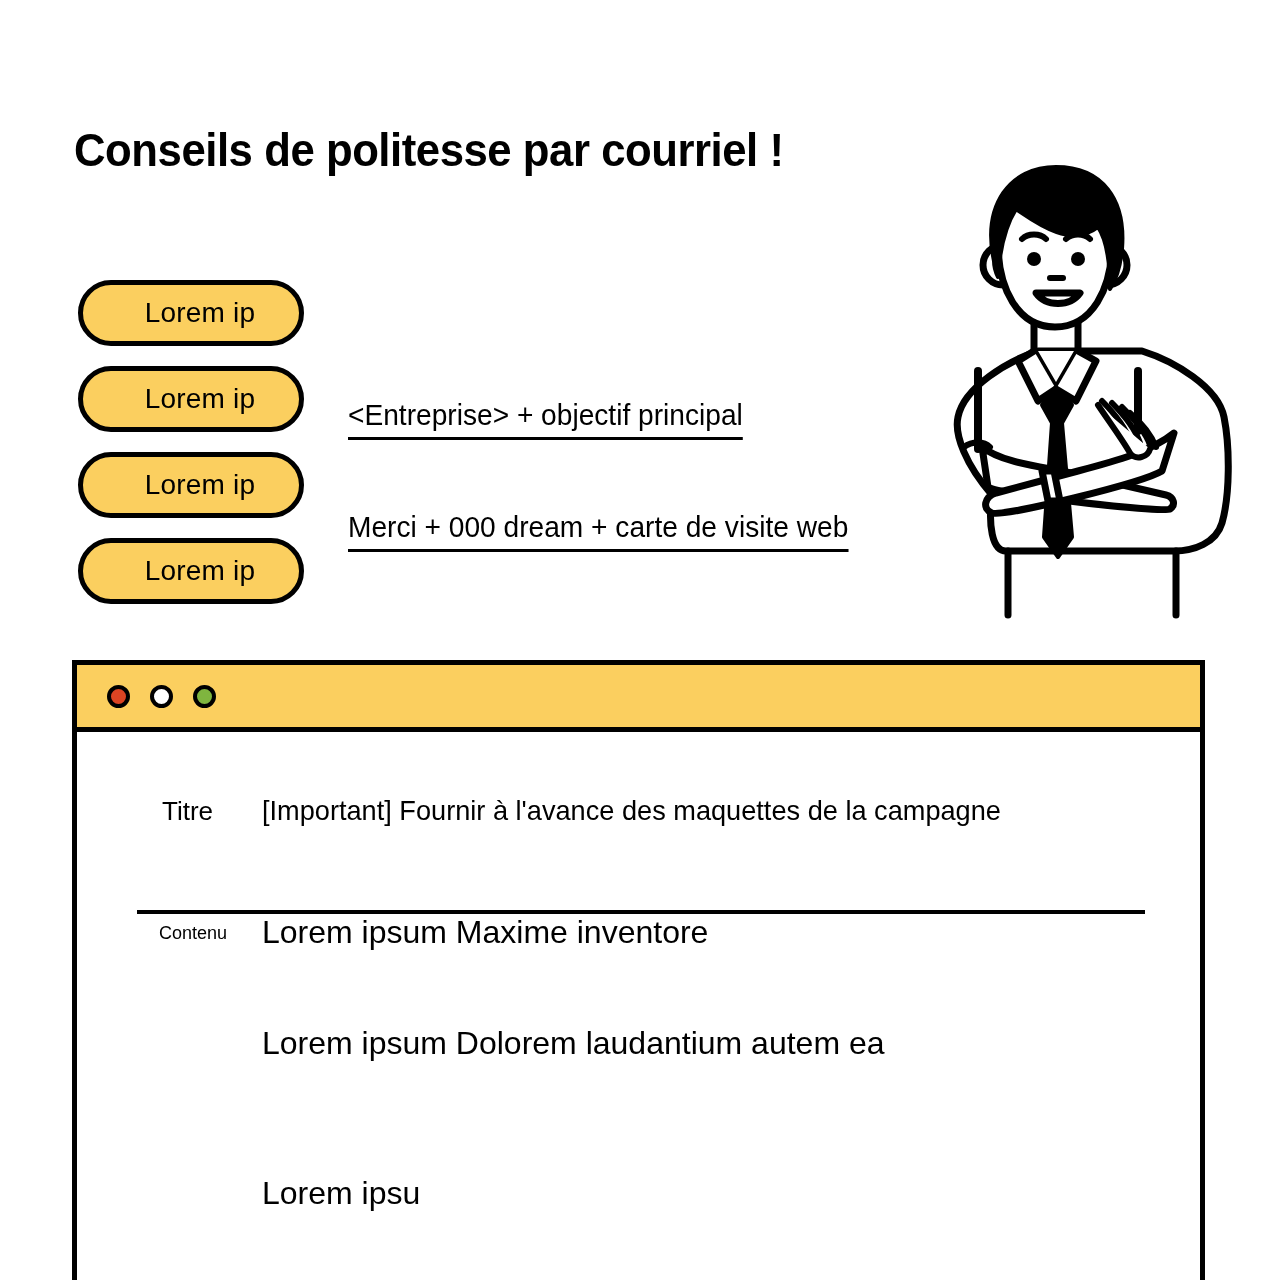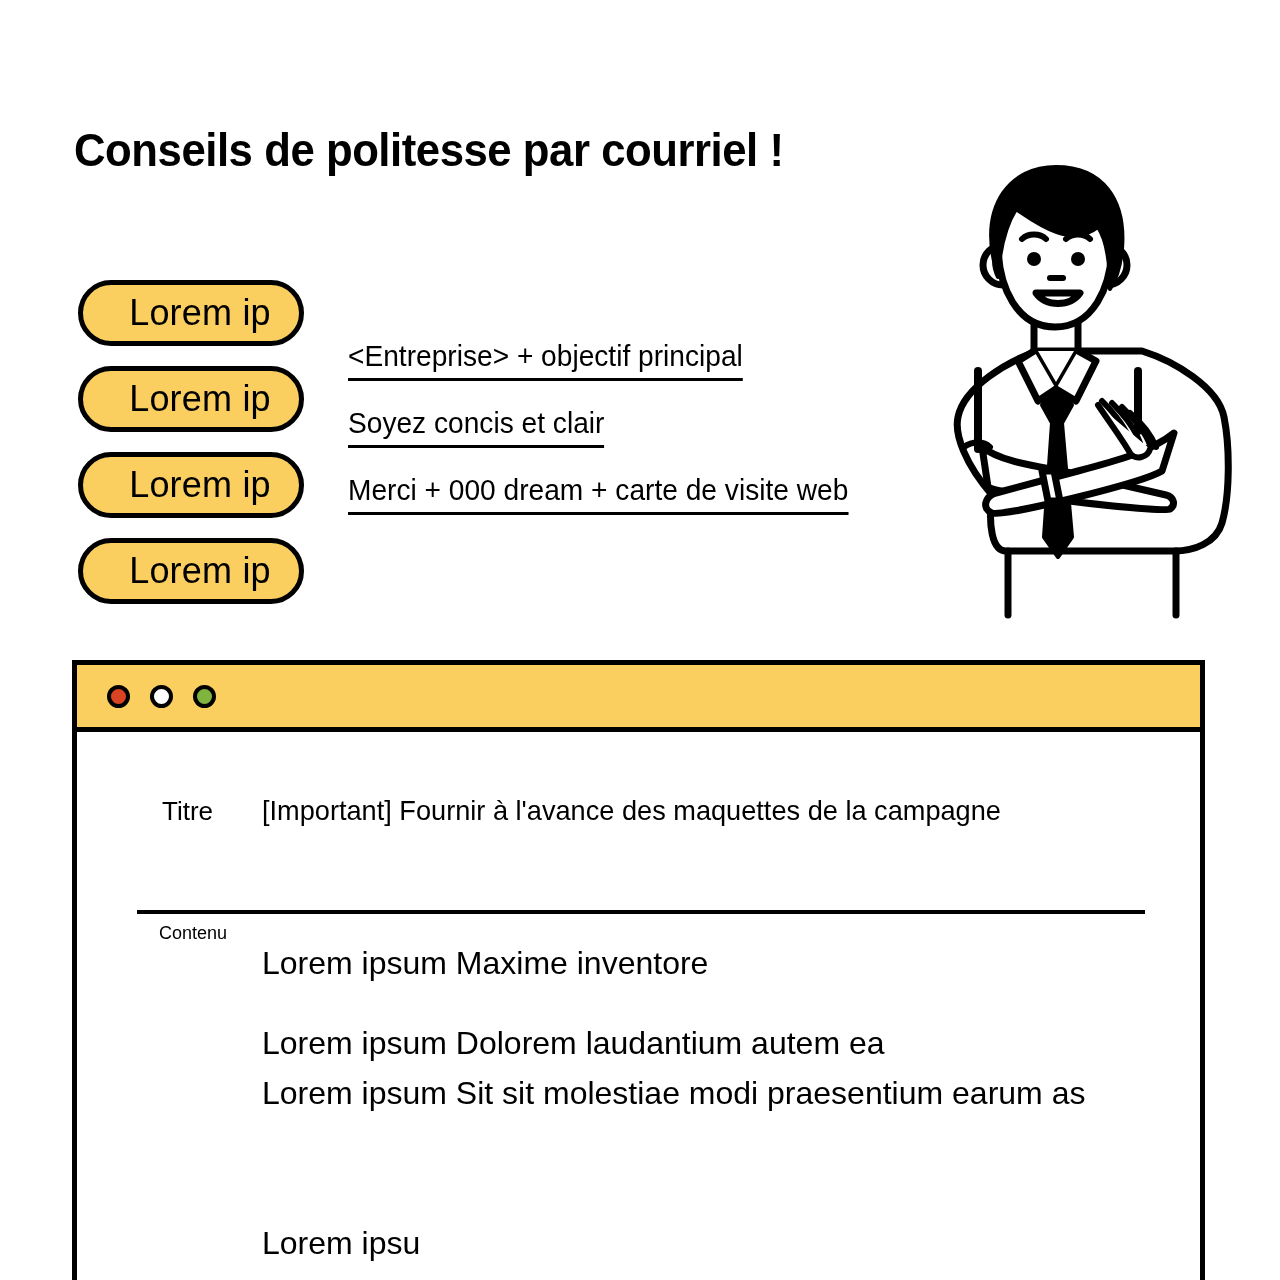--- a/index.html
+++ b/index.html
@@ -41,36 +41,37 @@
     box-sizing: border-box;
     width: 226px;
     height: 66px;
     background: #FBCF5F;
     border: 5px solid #000000;
     border-radius: 33px;
     display: flex;
     align-items: center;
     justify-content: center;
     margin-bottom: 20px;
-    font-size: 36px;
+    font-size: 28px;
     letter-spacing: 0.2px;
     padding-left: 18px;
   }
   .pill-label { display: block; }
 
   
   .tips {
     position: absolute;
     left: 348px;
     top: 328px;
   }
   .tip-row {
     height: 67px;
     display: flex;
-    align-items: center;
+    align-items: flex-end;
+    margin-top: 45px;
   }
   .tip-text {
     font-size: 29px;
     line-height: 1.0;
     white-space: nowrap;
     border-bottom: 3px solid #000000;
     padding-bottom: 7px;
     display: inline-block;
     transform: scaleX(0.97);
     transform-origin: left top;
@@ -160,21 +161,20 @@
     left: 82px;
     top: 191px;
     font-size: 18px;
   }
   .body-first-line {
     position: absolute;
     left: 185px;
     top: 182px;
     font-size: 32px;
     white-space: nowrap;
-    margin-top: 31px;
   }
   .body-block {
     position: absolute;
     left: 185px;
     top: 286px;
     font-size: 32px;
     line-height: 50px;
     white-space: nowrap;
   }
   .body-block .spacer { height: 50px; }
@@ -195,23 +195,20 @@
     <span class="pill-label">Lorem ip</span>
   </div>
   <div class="pill">
     <span class="pill-label">Lorem ip</span>
   </div>
 </div>
 
 <div class="tips">
   <div class="tip-row">
     <span class="tip-text">&lt;Entreprise&gt; + objectif principal</span>
-  </div>
-  <div class="tip-row">
-    <span class="tip-text">Soyez concis et clair</span>
   </div>
   <div class="tip-row">
     <span class="tip-text">Merci + 000 dream + carte de visite web</span>
   </div>
 </div>
 
 <div class="person">
   <svg width="320" height="510" viewBox="0 0 320 510" xmlns="http://www.w3.org/2000/svg">
     <g fill="none" stroke="#000" stroke-width="7" stroke-linecap="round" stroke-linejoin="round">
 
@@ -310,20 +307,19 @@
     </div>
 
     <div class="divider"></div>
 
     <span class="field-content-label">Contenu</span>
 
     <div class="body-first-line">Lorem ipsum Maxime inventore</div>
 
     <div class="body-block">
       <div>Lorem ipsum Dolorem laudantium autem ea</div>
-      <div>Lorem ipsum Sit sit molestiae modi praesentium earum as</div>
       <div class="spacer"></div>
       <div class="spacer"></div>
       <div>Lorem ipsu</div>
     </div>
 
   </div>
 </div>
 
 </body></html>

